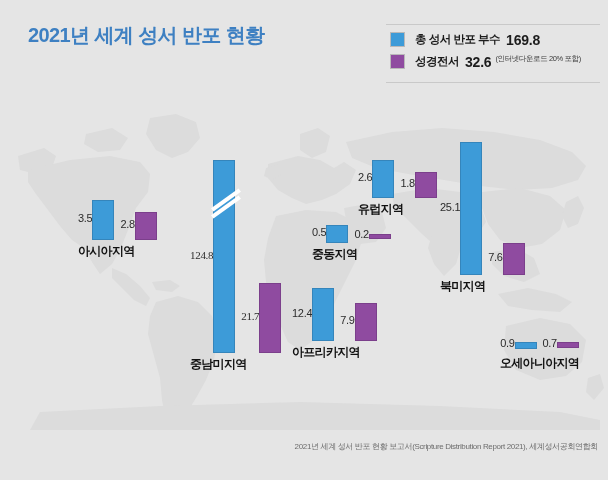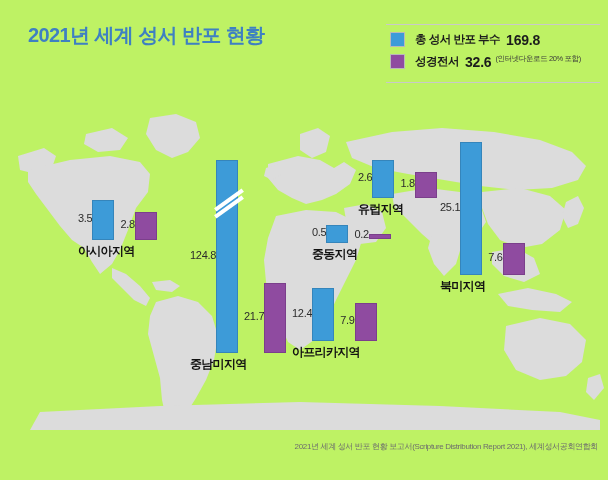--- a/index.html
+++ b/index.html
@@ -5,21 +5,21 @@
 <style>
   html, body {
     margin: 0;
     padding: 0;
     background: #ffffff;
   }
   #infographic {
     position: relative;
     width: 608px;
     height: 480px;
-    background: #bef264;
+    background: #e5e5e5;
     font-family: "Liberation Sans", "DejaVu Sans", sans-serif;
     overflow: hidden;
     -webkit-font-smoothing: antialiased;
   }
 
   
   .map-layer {
     position: absolute;
     left: 0;
     top: 112px;
@@ -280,21 +280,21 @@
       </div>
       <div class="bar-gap"></div>
       <div class="bar-col">
         <span class="bar-val">2.8</span>
         <div class="bar purple" style="height:28px;"></div>
       </div>
     </div>
     <div class="region-label">아시아지역</div>
   </div>
 
-  <div class="region" style="left:190px; top:160px;">
+  <div class="region" style="left:190px; top:160px;font-family:Liberation Serif, serif;">
     <div class="bars">
       <div class="bar-col">
         <span class="bar-val">124.8</span>
         <div class="bar blue" style="height:193px;">
           <span class="axis-break" style="top:36px;"></span>
         </div>
       </div>
       <div class="bar-gap"></div>
       <div class="bar-col">
         <span class="bar-val">21.7</span>
@@ -357,16 +357,30 @@
       </div>
       <div class="bar-gap"></div>
       <div class="bar-col">
         <span class="bar-val">7.6</span>
         <div class="bar purple" style="height:32px;"></div>
       </div>
     </div>
     <div class="region-label">북미지역</div>
   </div>
 
+  <div class="region" style="left:500px; top:338px;">
+    <div class="bars">
+      <div class="bar-col">
+        <span class="bar-val">0.9</span>
+        <div class="bar blue" style="height:7px;"></div>
+      </div>
+      <div class="bar-gap"></div>
+      <div class="bar-col">
+        <span class="bar-val">0.7</span>
+        <div class="bar purple" style="height:6px;"></div>
+      </div>
+    </div>
+    <div class="region-label">오세아니아지역</div>
+  </div>
 
   <div class="footer">2021년 세계 성서 반포 현황 보고서(Scripture Distribution Report 2021), 세계성서공회연합회</div>
 
 </div>
 
 </body></html>

